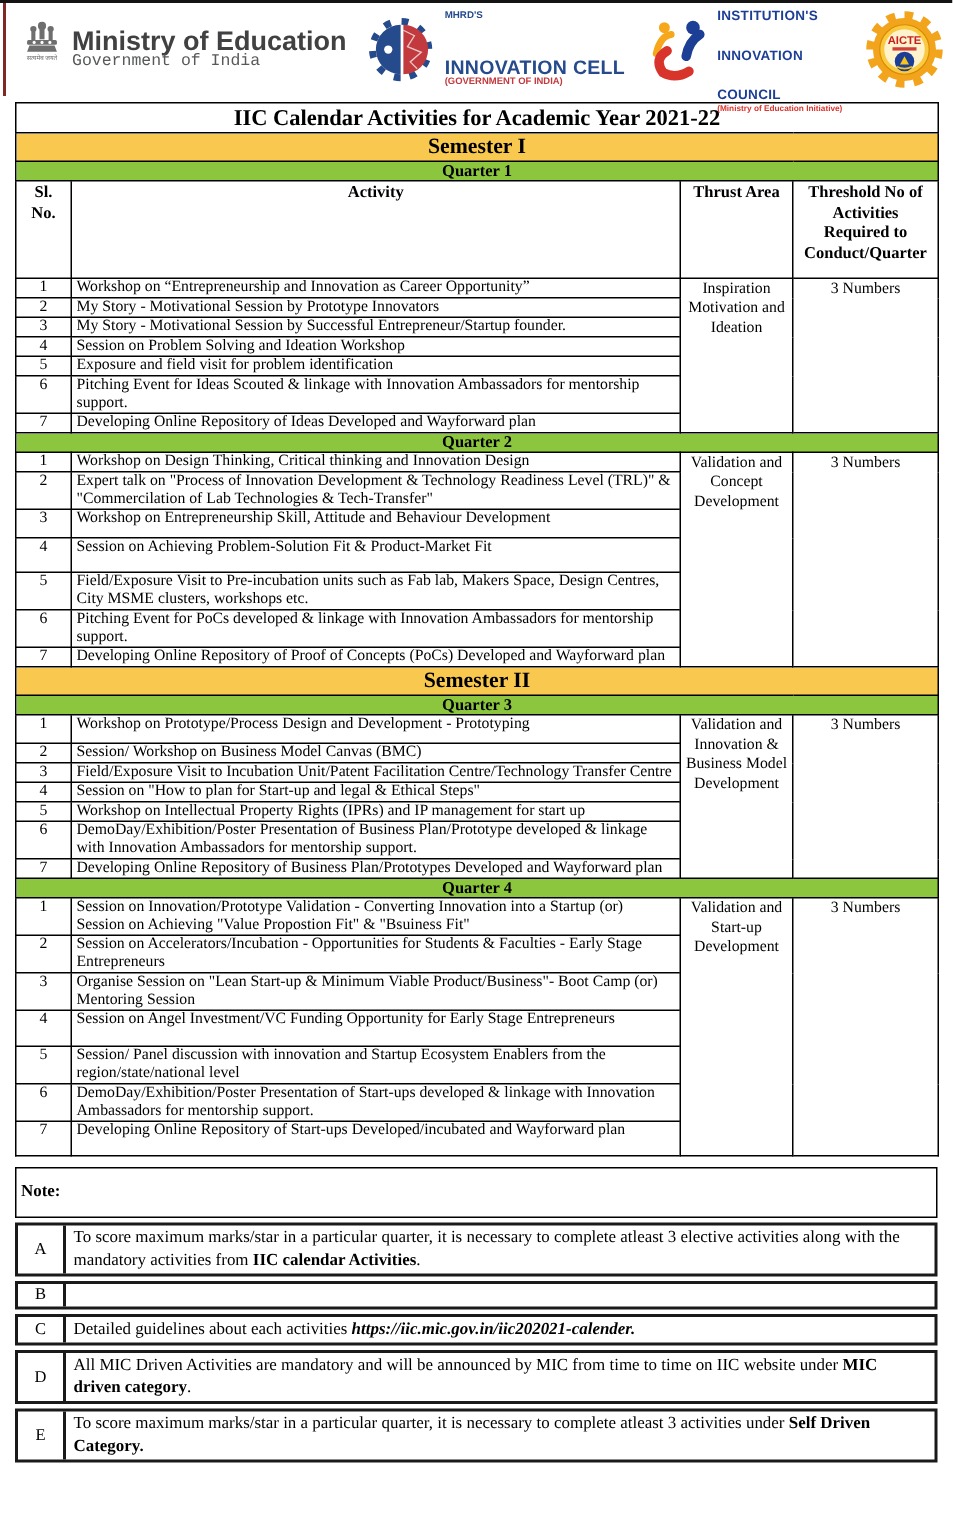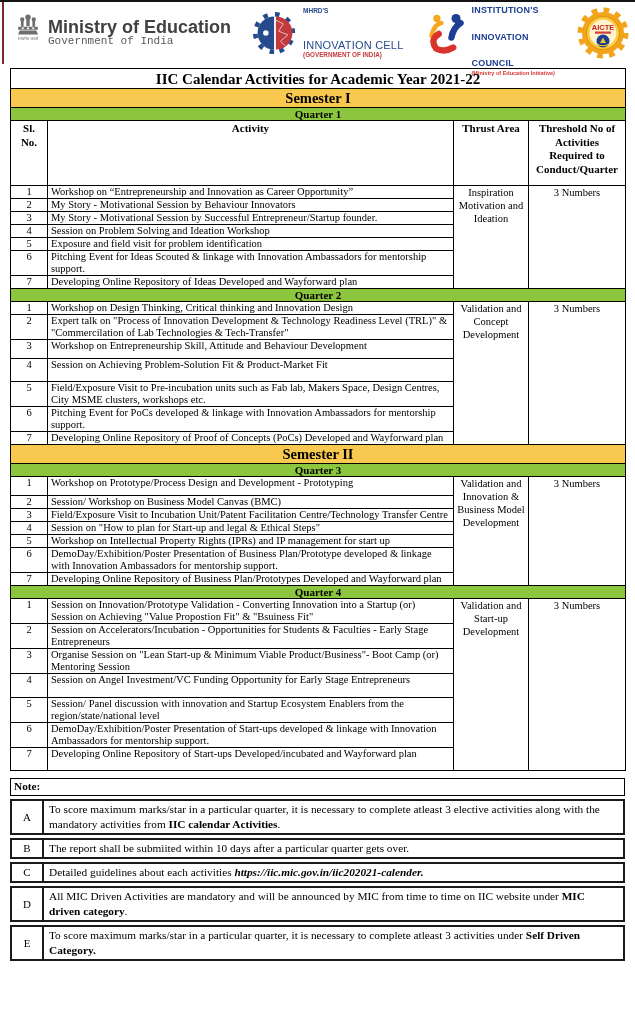--- a/index.html
+++ b/index.html
@@ -13,21 +13,21 @@
   .logos {
     height:58px; margin-left:2px; padding:2px 6px 2px 10px;
     border-left:2px solid #7e2a22;
     display:flex; align-items:center; justify-content:space-between;
   }
   .logo { display:flex; align-items:center; gap:6px; }
   .moe-text .t1 { font-family:"Liberation Sans", sans-serif; font-weight:bold; font-size:18px; color:#414042; line-height:16px; }
   .moe-text .t2 { font-family:Liberation Mono, monospace; font-size:11px; color:#58595b; line-height:13px; }
   .mic-text { font-family:"Liberation Sans", sans-serif; }
   .mic-text .t0 { font-size:6.5px; font-weight:bold; color:var(--mic-blue); line-height:8px; }
-  .mic-text .t1 { font-size:11px; font-weight:normal; color:var(--mic-blue); line-height:12px; letter-spacing:.2px;margin-top:24px; }
+  .mic-text .t1 { font-size:13px; font-weight:bold; color:var(--mic-blue); line-height:12px; letter-spacing:.2px;margin-top:24px; }
   .mic-text .t2 { font-size:6.3px; font-weight:bold; color:var(--mic-red); line-height:8px; }
   .iic-text { font-family:"Liberation Sans", sans-serif; }
   .iic-text .t1 { font-size:9px; font-weight:bold; color:var(--iic-blue); line-height:10.5px; letter-spacing:.2px;margin-top:16px; }
   .iic-text .t2 { font-size:5.5px; font-weight:bold; color:var(--iic-red); line-height:8px; }
 
   
   .main { margin:4px 10px 7px 10px; }
   table.cal { border-collapse:collapse; width:615px; table-layout:fixed; font-size:10.5px; line-height:12px; }
   table.cal td { border:1px solid #000; padding:0 3px; vertical-align:top; overflow:hidden; }
   tr.title-row td { font-weight:bold; font-size:15px; text-align:center; height:19px; vertical-align:middle; }
@@ -36,21 +36,21 @@
   tr.thead td { font-weight:bold; font-size:11px; text-align:center; height:62px; line-height:13.5px; padding:1px 4px; }
   td.no-cell { text-align:center; }
   td.merged { text-align:center; vertical-align:middle; line-height:13px; }
   tr.s  { height:13px; }
   tr.t19 { height:19px; }
   tr.t23 { height:23px; }
   tr.t24 { height:24px; }
 
   
   .notes { margin:2px 10px 0 10px; font-size:11.3px; line-height:15px; }
-  .note-label { border:1px solid #000; font-weight:bold; padding:0 3px; height:16px; }
+  .note-label { border:1px solid #000; font-weight:bold; padding:8px 3px; height:16px; }
   .note-row { display:flex; border:2px solid #1a1a1a; margin-top:3px; align-items:stretch; }
   .note-letter { width:30px; min-width:30px; border-right:2px solid #1a1a1a; display:flex; align-items:center; justify-content:center; font-size:11px; }
   .note-text { padding:1px 5px; }
   .italic { font-style:italic; }
 </style>
 </head>
 <body>
 
 <div class="topline"></div>
 
@@ -153,21 +153,21 @@
     </tr>
 
     <tr class="s">
           <td class="no-cell">1</td>
           <td>Workshop on “Entrepreneurship and Innovation as Career Opportunity”</td>
           <td class="merged" rowspan="7">Inspiration Motivation and Ideation</td>
           <td class="merged" rowspan="7">3 Numbers</td>
         </tr>
     <tr class="s">
           <td class="no-cell">2</td>
-          <td>My Story - Motivational Session by Behaviour Innovators</td>
+          <td>My Story - Motivational Session by Prototype Innovators</td>
         </tr>
     <tr class="s">
           <td class="no-cell">3</td>
           <td>My Story - Motivational Session by Successful Entrepreneur/Startup founder.</td>
         </tr>
     <tr class="s">
           <td class="no-cell">4</td>
           <td>Session on Problem Solving and Ideation Workshop</td>
         </tr>
     <tr class="s">
@@ -297,21 +297,20 @@
 <div class="notes">
   <div class="note-label">Note:</div>
 
   <div class="note-row">
     <div class="note-letter">A</div>
     <div class="note-text"><span>To score maximum marks/star in a particular quarter, it is necessary to complete atleast 3 elective activities along with the  mandatory activities from </span><b>IIC calendar Activities</b><span>.</span></div>
   </div>
 
   <div class="note-row">
     <div class="note-letter">B</div>
-    <div class="note-text"><span>The report shall be submiited within 10 days after a particular quarter gets over.</span><b></b><span></span></div>
   </div>
 
   <div class="note-row">
     <div class="note-letter">C</div>
     <div class="note-text"><span>Detailed guidelines about each activities </span><b class="italic">https://iic.mic.gov.in/iic202021-calender.</b><span></span></div>
   </div>
 
   <div class="note-row">
     <div class="note-letter">D</div>
     <div class="note-text"><span>All MIC Driven Activities are mandatory and will be announced by MIC from time to time on IIC website under </span><b>MIC driven category</b><span>.</span></div>

